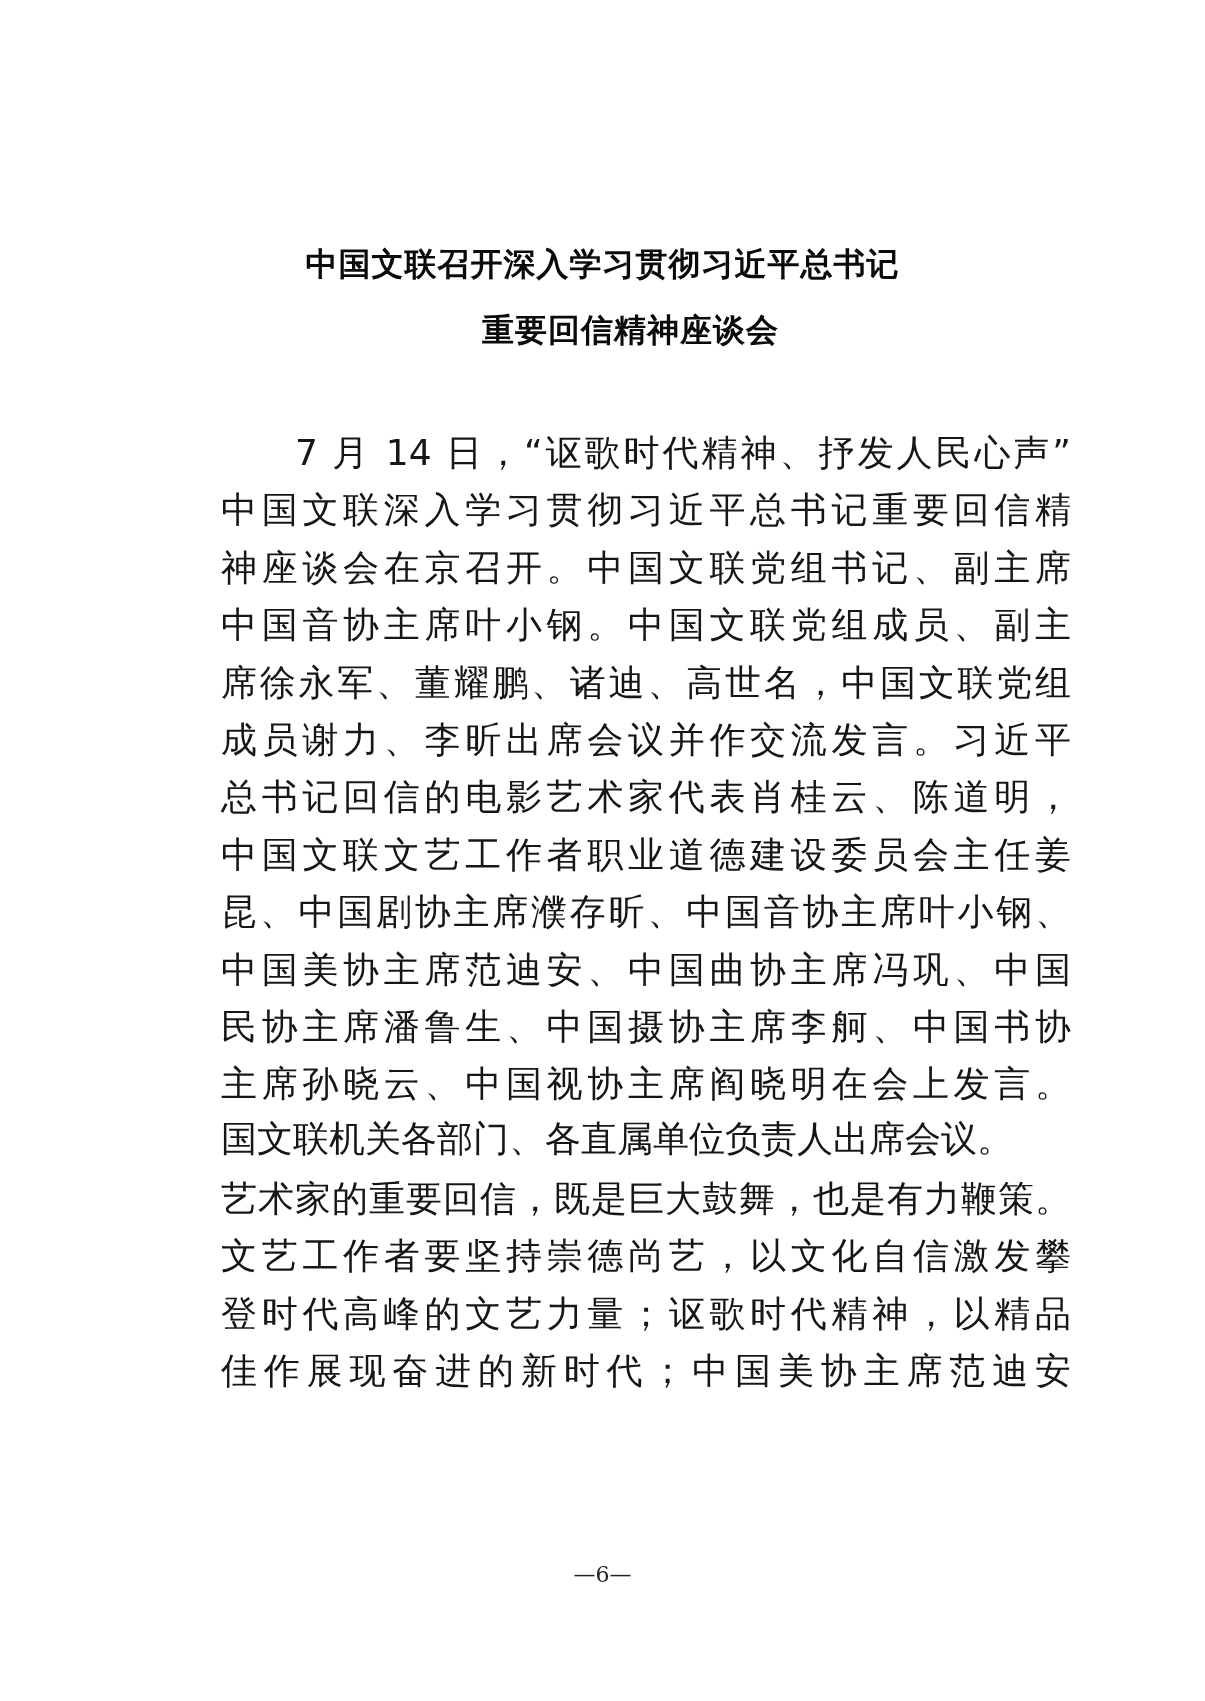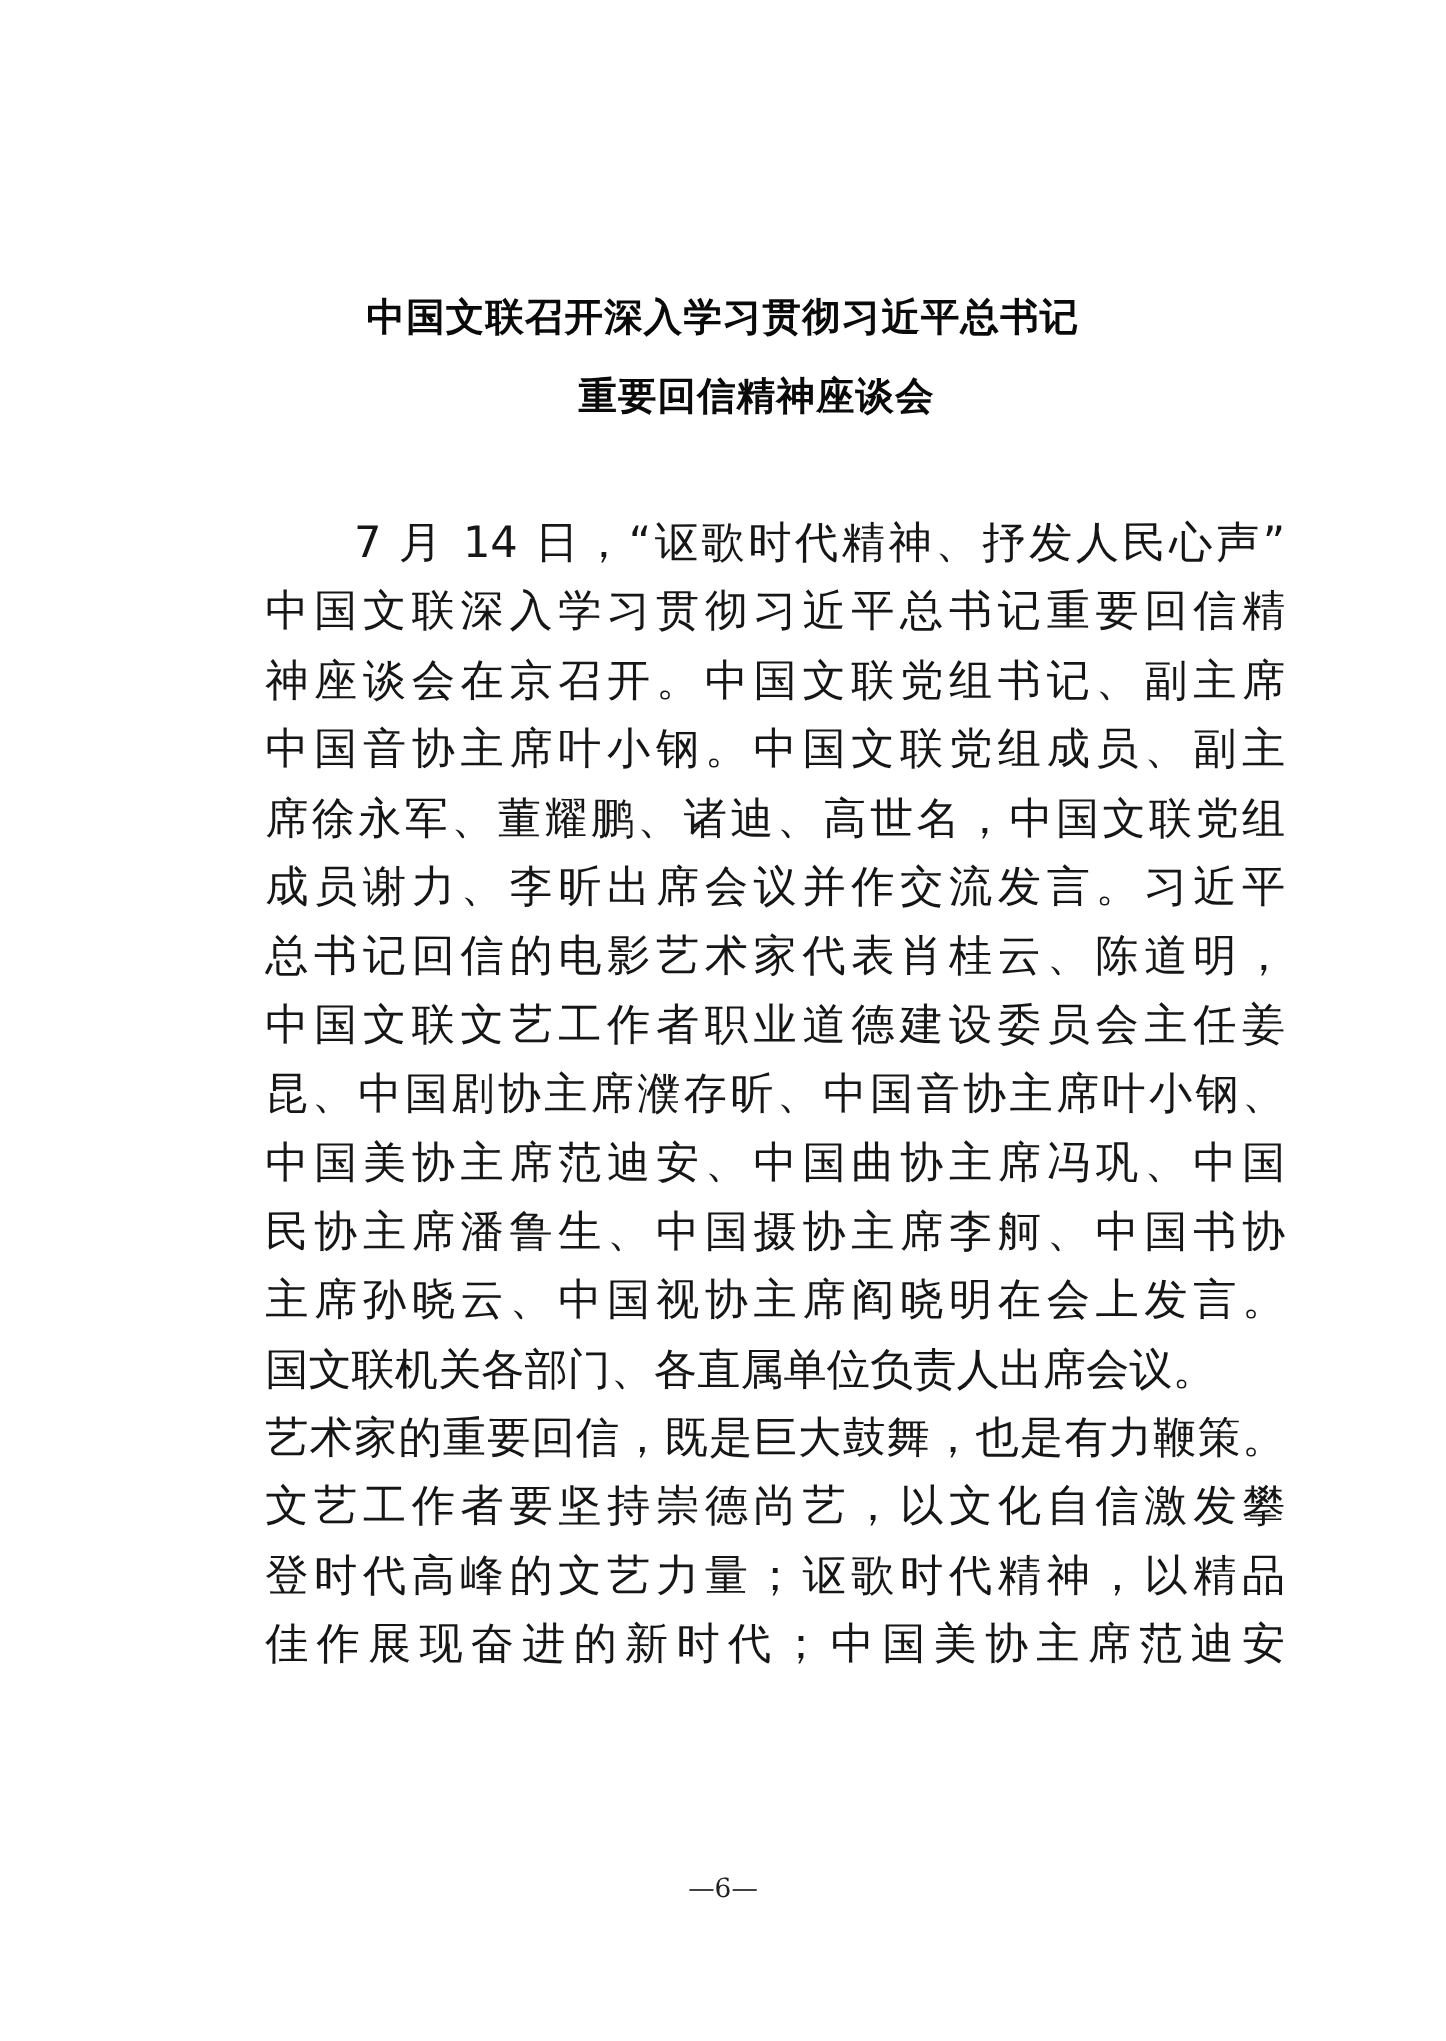--- a/index.html
+++ b/index.html
@@ -51,20 +51,21 @@
       font-weight: normal;
       color: #161616;
       text-align: justify;
       text-align-last: justify;
     }
     .line.indent {
       padding-left: 74px;
     }
     .line.short {
       text-align-last: left;
+      font-family: Liberation Mono, monospace;
     }
     .page-number {
       position: absolute;
       top: 1562px;
       left: 0;
       width: 1205px;
       text-align: center;
       font-size: 22px;
       font-family: "DejaVu Serif", "Liberation Serif", serif;
       color: #222;

